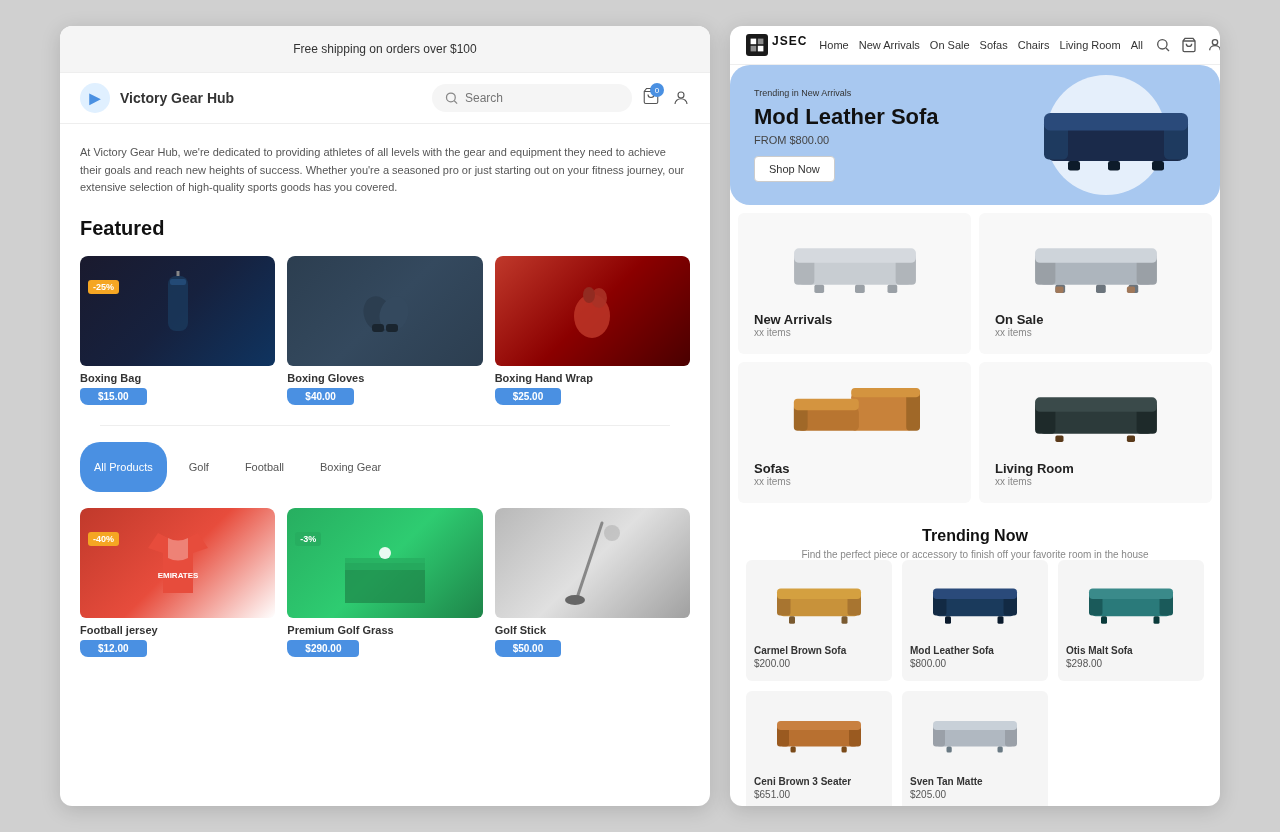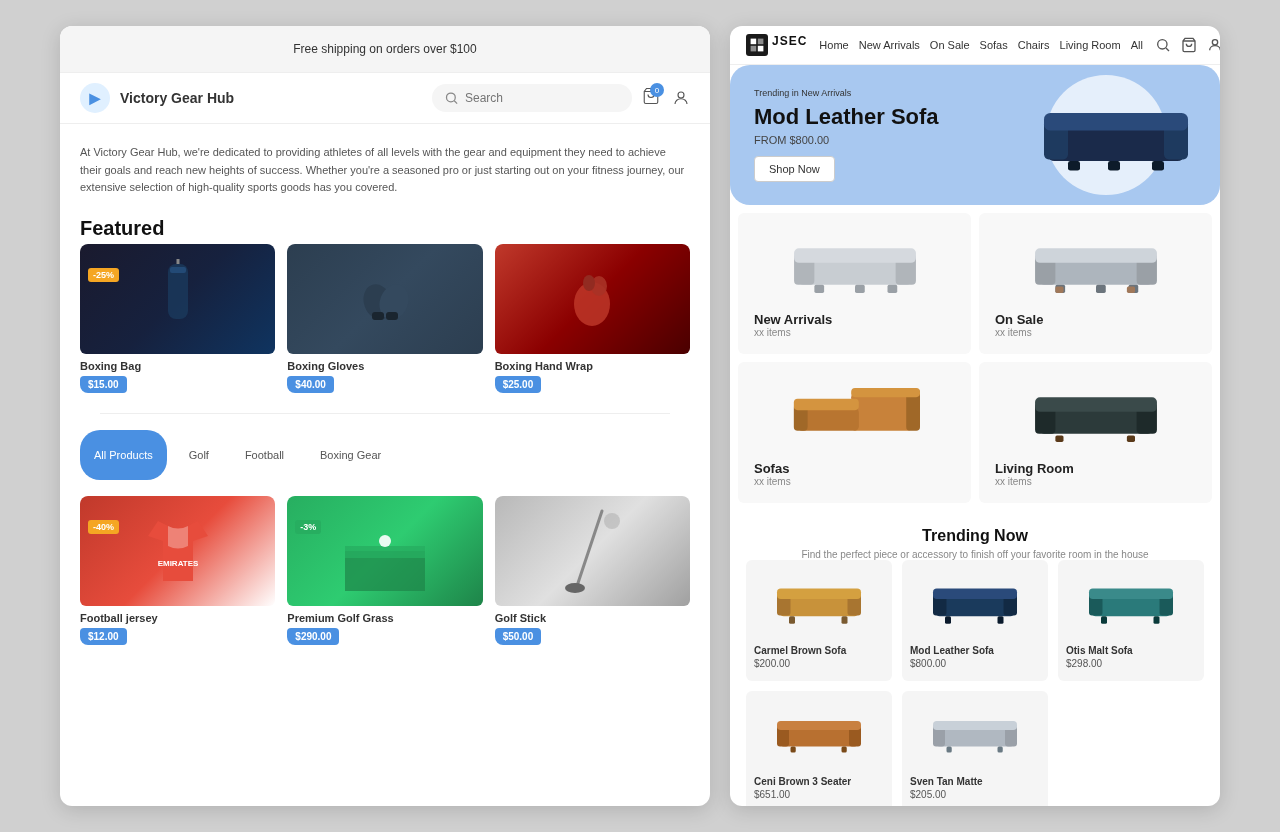--- a/index.html
+++ b/index.html
@@ -118,21 +118,21 @@
       font-size: 11px;
       color: #555;
       line-height: 1.6;
       margin-bottom: 20px;
     }
 
     .featured-title {
       font-size: 20px;
       font-weight: 700;
       color: #111;
-      margin-bottom: 4px;
+      margin-bottom: 16px;
     }
 
     .product-grid {
       display: grid;
       grid-template-columns: repeat(3, 1fr);
       gap: 12px;
       margin-bottom: 20px;
     }
 
     .product-card {
@@ -214,21 +214,21 @@
       color: #333;
       margin-top: 6px;
     }
 
     .price-tag {
       display: inline-block;
       background: #4a90e2;
       color: #fff;
       font-size: 10px;
       font-weight: 600;
-      padding: 3px 8px;
+      padding: 3px 18px;
       border-radius: 4px;
       margin-top: 4px;
     }
 
     .filter-tabs {
       display: flex;
       gap: 8px;
       margin-bottom: 16px;
       flex-wrap: wrap;
     }

